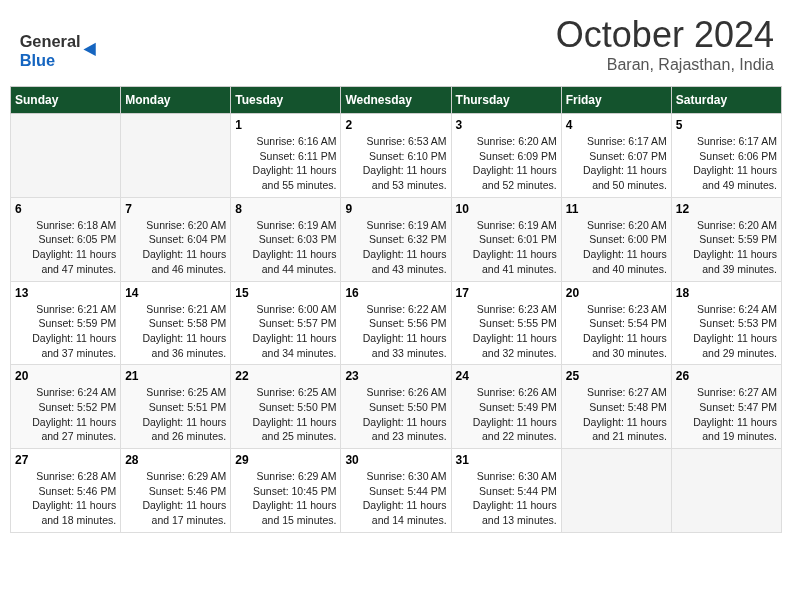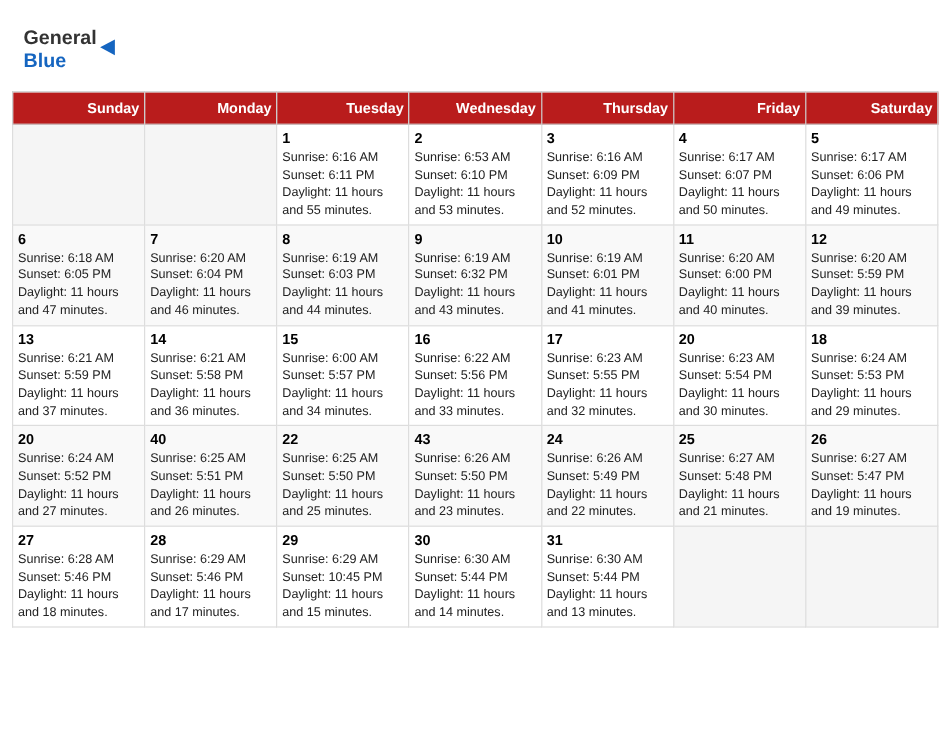--- a/index.html
+++ b/index.html
@@ -33,24 +33,24 @@
     .subtitle {
       font-size: 16px;
       color: #555;
     }
     .calendar {
       width: 100%;
       border-collapse: collapse;
       font-size: 11px;
     }
     .calendar th {
-      background-color: #b91c1c;
+      background-color: #14532d;
       color: white;
       padding: 6px 4px;
-      text-align: right;
+      text-align: left;
       font-weight: bold;
       font-size: 12px;
       border: 1px solid #ccc;
     }
     .calendar td {
       border: 1px solid #ddd;
       vertical-align: top;
       padding: 4px;
       width: calc(100% / 7);
       min-height: 90px;
@@ -62,39 +62,44 @@
     .day-num {
       font-weight: bold;
       font-size: 12px;
       display: block;
       margin-bottom: 2px;
     }
     .day-info {
       font-size: 10.5px;
       color: #222;
       line-height: 1.4;
+      text-align: right;
     }
     .empty-cell {
       background: #f5f5f5 !important;
     }
     .logo-svg {
       width: 90px;
       height: 50px;
     }
   </style>
 </head>
 <body>
 
 <div class="header-area">
   <div class="logo">
     <svg class="logo-svg" viewBox="0 0 110 55">
       <text x="2" y="25" font-family="Arial" font-size="20" font-weight="bold" fill="#333">General</text>
       <text x="2" y="48" font-family="Arial" font-size="20" font-weight="bold" fill="#1565c0">Blue</text>
       <polygon points="80,28 95,20 95,36" fill="#1565c0"></polygon>
     </svg>
+  </div>
+  <div class="title-area">
+    <div class="month-title">October 2024</div>
+    <div class="subtitle">Baran, Rajasthan, India</div>
   </div>
 </div>
 
 <table class="calendar">
   <thead>
     <tr>
     <th>Sunday</th>
         <th>Monday</th>
         <th>Tuesday</th>
         <th>Wednesday</th>
@@ -114,21 +119,21 @@
 Daylight: 11 hours and 55 minutes.</div>
         </td>
         <td>
           <span class="day-num">2</span>
           <div class="day-info">Sunrise: 6:53 AM
 Sunset: 6:10 PM
 Daylight: 11 hours and 53 minutes.</div>
         </td>
         <td>
           <span class="day-num">3</span>
-          <div class="day-info">Sunrise: 6:16 AM
+          <div class="day-info">Sunrise: 6:20 AM
 Sunset: 6:09 PM
 Daylight: 11 hours and 52 minutes.</div>
         </td>
         <td>
           <span class="day-num">4</span>
           <div class="day-info">Sunrise: 6:17 AM
 Sunset: 6:07 PM
 Daylight: 11 hours and 50 minutes.</div>
         </td>
         <td>
@@ -227,33 +232,33 @@
         </td>
       </tr>
       <tr>
         <td>
           <span class="day-num">20</span>
           <div class="day-info">Sunrise: 6:24 AM
 Sunset: 5:52 PM
 Daylight: 11 hours and 27 minutes.</div>
         </td>
         <td>
-          <span class="day-num">40</span>
+          <span class="day-num">21</span>
           <div class="day-info">Sunrise: 6:25 AM
 Sunset: 5:51 PM
 Daylight: 11 hours and 26 minutes.</div>
         </td>
         <td>
           <span class="day-num">22</span>
           <div class="day-info">Sunrise: 6:25 AM
 Sunset: 5:50 PM
 Daylight: 11 hours and 25 minutes.</div>
         </td>
         <td>
-          <span class="day-num">43</span>
+          <span class="day-num">23</span>
           <div class="day-info">Sunrise: 6:26 AM
 Sunset: 5:50 PM
 Daylight: 11 hours and 23 minutes.</div>
         </td>
         <td>
           <span class="day-num">24</span>
           <div class="day-info">Sunrise: 6:26 AM
 Sunset: 5:49 PM
 Daylight: 11 hours and 22 minutes.</div>
         </td>

